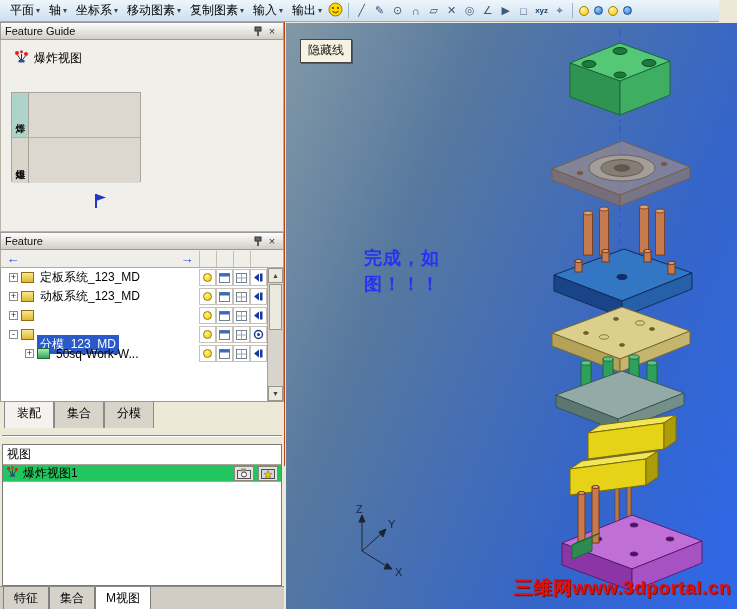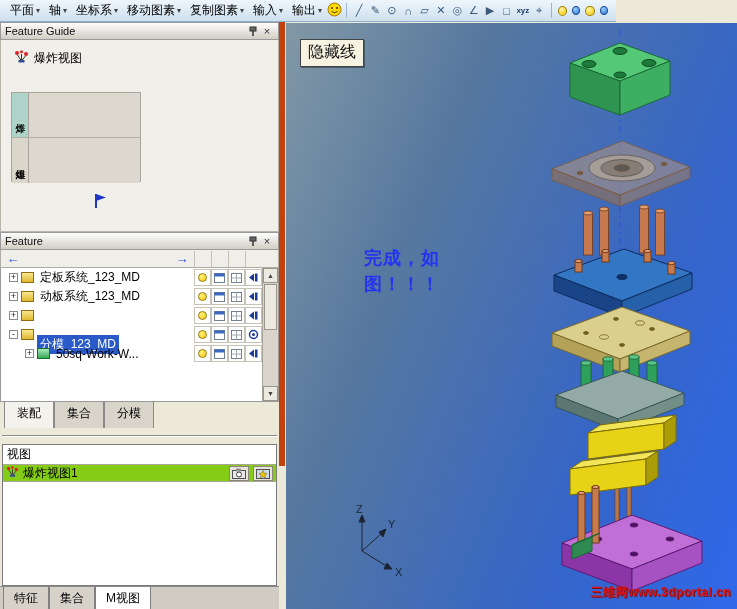--- a/index.html
+++ b/index.html
@@ -1,35 +1,35 @@
 <!DOCTYPE html>
 <html><head>
 <meta charset="utf-8">
 <style>
   * { box-sizing: border-box; margin: 0; padding: 0; }
   html,body { width:737px; height:609px; overflow:hidden;
     font-family:"Liberation Sans", sans-serif; font-size:12px; background:#ece9d8; }
 
   
-  .toolbar { position:absolute; top:0; left:0; width:616px; height:22px;
+  .toolbar { position:absolute; top:0; left:0; width:719px; height:22px;
     background:linear-gradient(#eef6fc,#cfe0ef); border-bottom:1px solid #8fadc8;
     display:flex; align-items:center; padding:0 6px; gap:1px; white-space:nowrap; }
   .menu { display:flex; align-items:center; padding:2px 4px; cursor:default; }
   .caret { font-size:8px; color:#444; margin-left:2px; }
   .tb-sep { width:1px; height:15px; background:#9ab4cc; margin:0 3px; }
   .tb-icon { width:17px; text-align:center; color:#3a5a78; font-size:11px; }
   .tb-icon.xyz { font-size:8px; font-weight:bold; color:#204070; }
   .tb-bulb { width:10px; height:10px; border-radius:50%; margin:0 2px;
     background:radial-gradient(circle at 35% 30%, #fff6a0, #f2c200); border:1px solid #a08008; }
   .tb-dot { width:9px; height:9px; border-radius:50%; margin:0 2px;
     background:radial-gradient(circle at 35% 30%, #9ad0ff, #2a70d0); border:1px solid #1a4a90; }
 
   
   .left-col { position:absolute; top:22px; left:0; width:285px; height:444px;
-    background:#ece9d8; border-right:6px solid #c2410c; }
+    background:#ece9d8; border-right:1px solid #c2410c; }
   .titlebar { height:18px; background:linear-gradient(#fdfdfd,#d2cec4);
     border:1px solid #9a9a9a; display:flex; align-items:center; padding:0 4px;
     font-size:11px; color:#111; }
   .titlebar .t-label { flex:1; }
   .t-btn { width:14px; height:13px; display:flex; align-items:center; justify-content:center;
     border:1px solid transparent; color:#333; font-size:11px; line-height:10px; }
 
   
   .fg-panel { height:210px; }
   .fg-body { height:192px; background:#f1efe9; border:1px solid #b8b4aa; border-top:none;
@@ -87,45 +87,45 @@
   .ftab.active { background:#f4f2ec; position:relative; }
 
   .splitter { height:16px; background:#ece9d8; position:relative; }
   .splitter .groove { position:absolute; left:2px; right:2px; top:7px; height:2px;
     border-top:1px solid #8a8a8a; border-bottom:1px solid #ffffff; }
 
   
   .views-wrap { height:142px; margin:0 2px; background:#fff; border:1px solid #7a7a7a;
     position:relative; }
   .views-title { padding:1px 4px;border-radius:8px; }
-  .vrow { height:18px; display:flex; align-items:center; background:#84cc16;
+  .vrow { height:18px; display:flex; align-items:center; background:#22c55e;
     border-top:1px solid #aaa69c; border-bottom:1px solid #aaa69c; padding:0 3px; gap:4px; }
   .vrow .spring { flex:1; }
   .vbtn { width:20px; height:15px; border:1px solid #8a867c; background:#e8e4da;
     display:flex; align-items:center; justify-content:center; cursor:pointer; }
 
   
   .bottom-tabs { height:23px; display:flex; align-items:flex-start; padding-left:3px;
     background:#d0ccc4; border-top:1px solid #8a8a8a; }
   .btab { padding:3px 10px 4px; border:1px solid #808080; border-top:none;
     border-radius:0 0 4px 4px; background:#d6d2ca; cursor:pointer; }
   .btab.active { background:#ffffff; }
 
   
   .viewport { position:absolute; top:23px; left:286px; width:451px; height:586px;
     background:linear-gradient(112deg, #8298a6 0%, #56789f 30%, #3565c8 70%, #2f68ea 100%);
     overflow:hidden; }
   .hidden-line-btn { position:absolute; left:14px; top:16px; padding:2px 7px 3px;
-    background:#f6f3e2; border:1px solid #444; font-size:16px; color:#111;
+    background:#f6f3e2; border:1px solid #444; font-size:12px; color:#111;
     box-shadow:1px 1px 0 rgba(0,0,0,.35); cursor:pointer; font-family:inherit; }
   .annotation { position:absolute; left:78px; top:222px; color:#2433f0;
     font-size:18px; font-weight:600; line-height:26px; letter-spacing:1px; }
   .model-svg { position:absolute; left:0; top:0; pointer-events:none; }
   .watermark { position:absolute; right:6px; bottom:8px; color:#e01010;
-    font-size:12px; font-weight:bold; text-shadow:1px 1px 0 #7a1010; letter-spacing:0.5px; }
+    font-size:19px; font-weight:bold; text-shadow:1px 1px 0 #7a1010; letter-spacing:0.5px; }
 </style>
 </head>
 <body>
 
 <div class="toolbar">
   <span class="menu">
       <span>平面</span>
       <span class="caret">▾</span>
     </span>
   <span class="menu">

